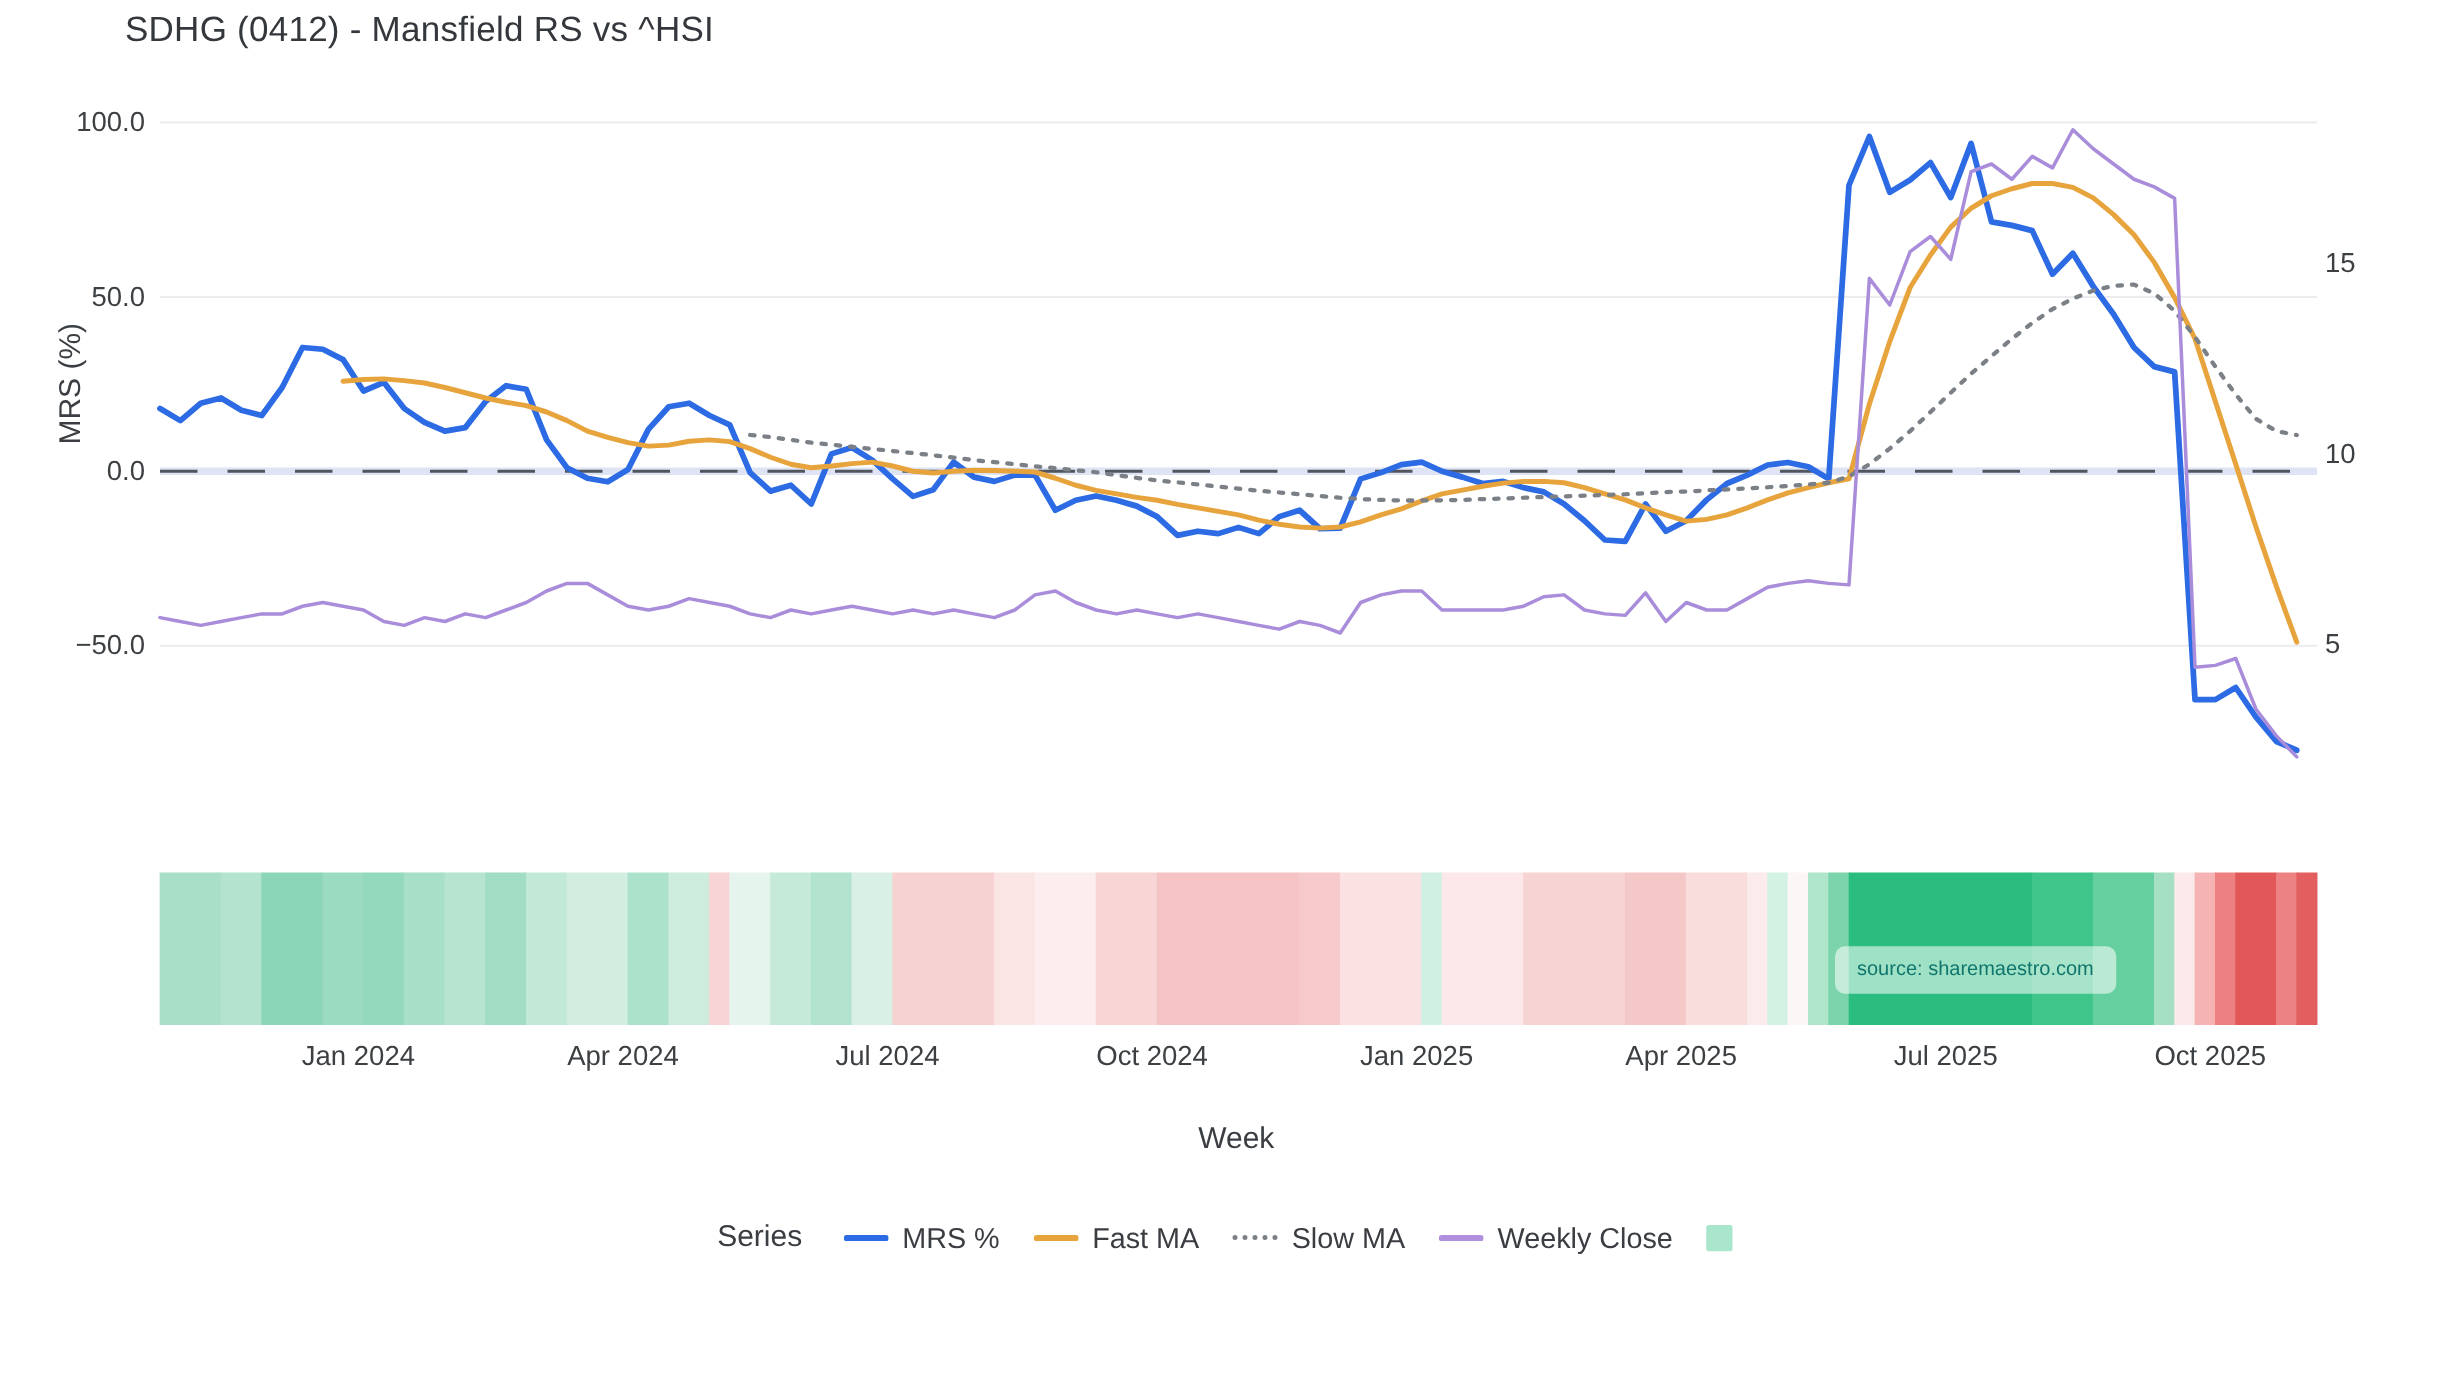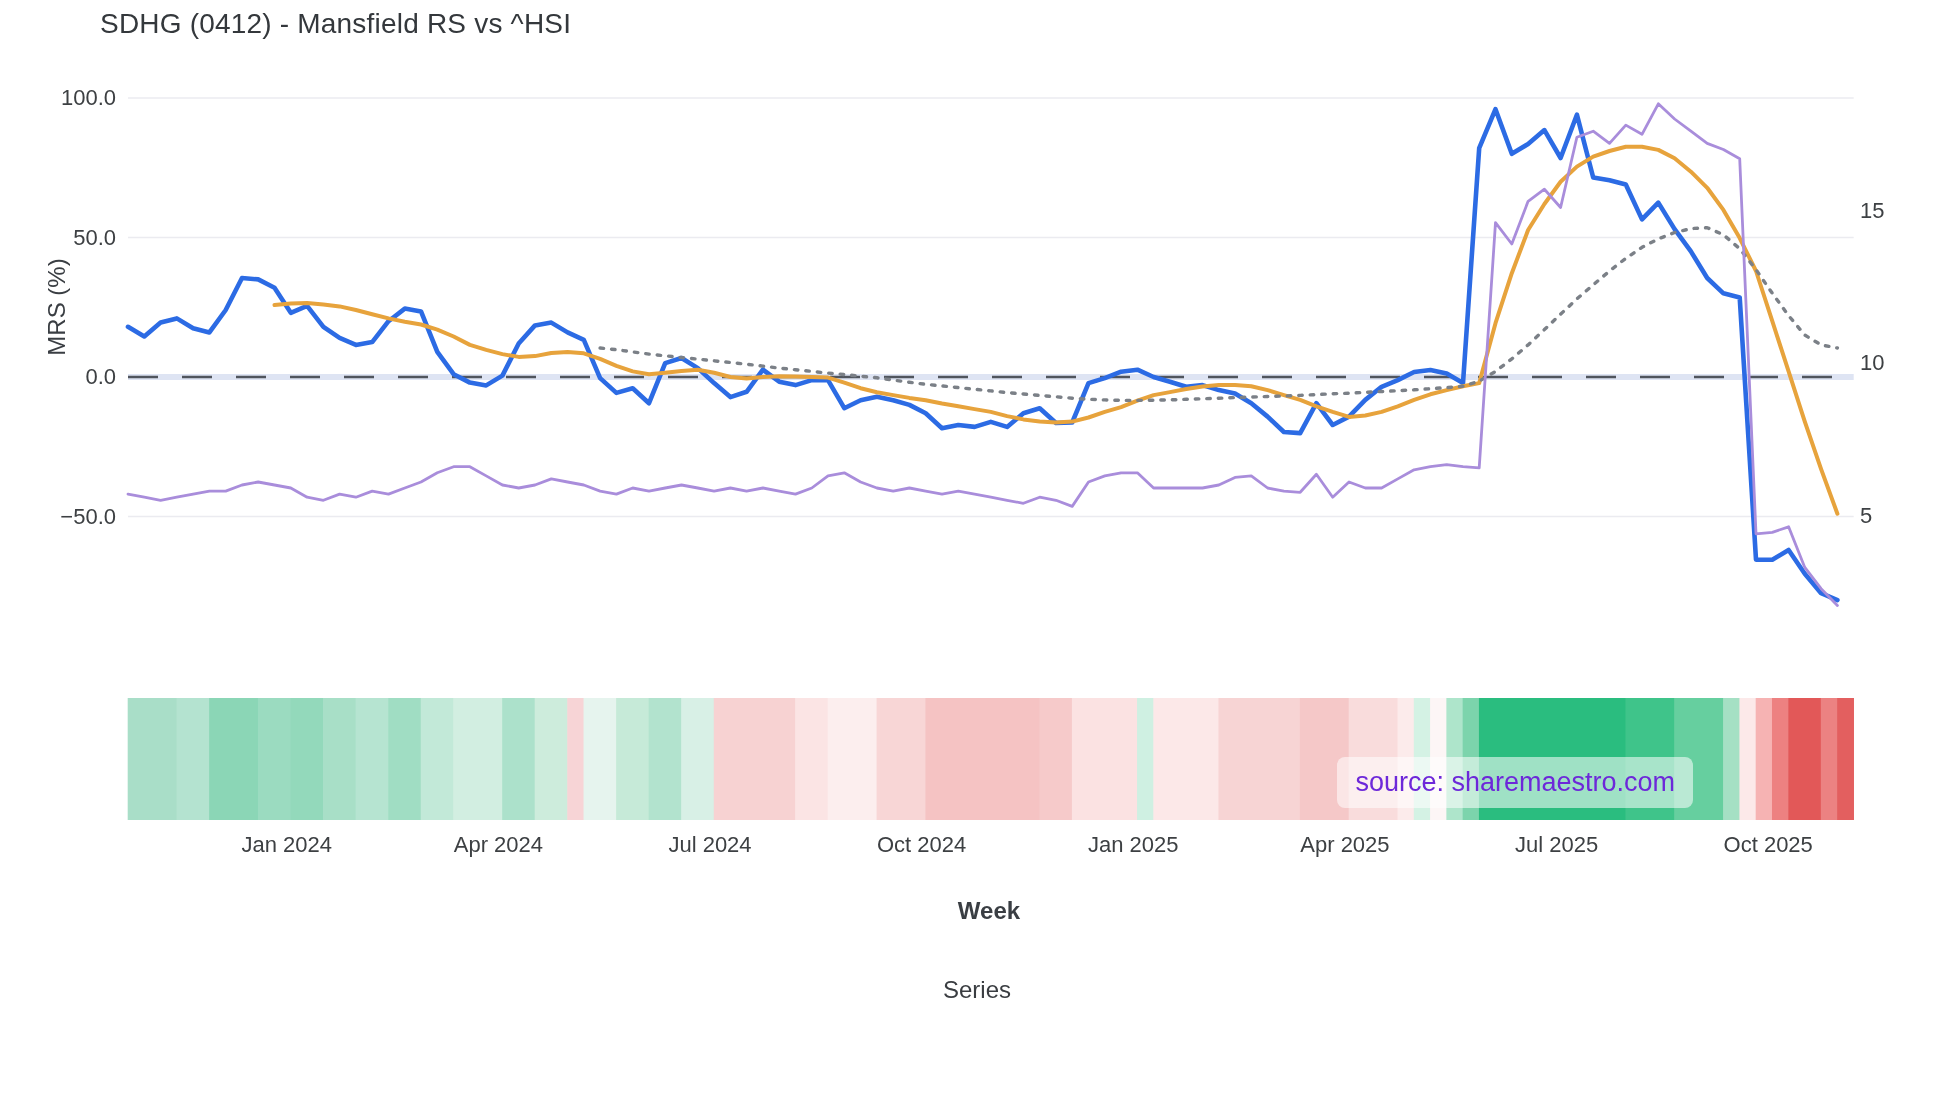--- a/index.html
+++ b/index.html
@@ -3,24 +3,24 @@
 <meta charset="utf-8">
 <style>
   * { margin:0; padding:0; box-sizing:border-box; }
   html,body { width:1960px; height:1102px; background:#ffffff; overflow:hidden;
               font-family:"Liberation Sans","DejaVu Sans",sans-serif; }
   .page { position:relative; width:1804px; height:1102px; background:#fff;padding-left:39px; }
   .chart-title { position:absolute; left:100px; top:8px; font-size:28px; color:#34383c; letter-spacing:.2px; }
   .y-label-left { position:absolute; left:8px; top:307px; transform:translateY(-50%) rotate(-90deg);
                   transform-origin:center; font-size:24px; color:#3a3e43; white-space:nowrap; }
   .x-axis-title { position:absolute; left:989px; top:897px; transform:translateX(-50%);
-                  font-size:24px; color:#3a3e43;font-weight:bold; }
+                  font-size:24px; color:#3a3e43; }
   svg text { font-family:"Liberation Sans","DejaVu Sans",sans-serif; }
   .source-note { position:absolute; right:111px; top:757px; background:rgba(255,255,255,.55);
-                 border-radius:8px; padding:10px 18px; font-size:27px; color:#6d28d9; }
+                 border-radius:8px; padding:10px 18px; font-size:16px; color:#0f766e; }
   .legend-row { position:absolute; left:0; top:976px; width:1960px; display:flex;
                 justify-content:center; align-items:center; gap:27px; }
   .legend-title { font-size:24px; color:#3a3d41; margin-right:6px; }
   .legend-item { display:flex; align-items:center; gap:11px; cursor:pointer; }
   .legend-item .lbl { font-size:23px; color:#3a3d41; }
   .swatch-line { width:36px; height:0; border-top-width:5px; border-top-style:solid; border-radius:3px; }
   .swatch-dotted { width:36px; height:0; border-top-width:4px; border-top-style:dotted; }
   .swatch-square { width:21px; height:21px; border-radius:2px; }
 </style>
 </head>
@@ -112,15 +112,36 @@
         <text x="1344.93" y="852" text-anchor="middle" font-size="22" fill="#3d4043">Apr 2025</text>
         <text x="1556.5700000000002" y="852" text-anchor="middle" font-size="22" fill="#3d4043">Jul 2025</text>
         <text x="1768.21" y="852" text-anchor="middle" font-size="22" fill="#3d4043">Oct 2025</text>
       </g>
   </svg>
 
   <div class="source-note">source: sharemaestro.com</div>
 
   <div class="legend-row">
     <span class="legend-title">Series</span>
+    <span id="legend-items" style="display:flex;align-items:center;gap:27px;">
+        <span class="legend-item">
+          <span class="swatch-line" style="border-top-color: rgb(44, 107, 228);"></span>
+          <span class="lbl">MRS %</span>
+        </span>
+        <span class="legend-item">
+          <span class="swatch-line" style="border-top-color: rgb(231, 163, 60);"></span>
+          <span class="lbl">Fast MA</span>
+        </span>
+        <span class="legend-item">
+          <span class="swatch-dotted" style="border-top-color: rgb(123, 128, 135);"></span>
+          <span class="lbl">Slow MA</span>
+        </span>
+        <span class="legend-item">
+          <span class="swatch-line" style="border-top-color: rgb(177, 142, 222);"></span>
+          <span class="lbl">Weekly Close</span>
+        </span>
+        <span class="legend-item">
+          <span class="swatch-square" style="background: rgb(169, 230, 203);"></span>
+        </span>
+      </span>
   </div>
 
 </div>
 
 </body></html>

